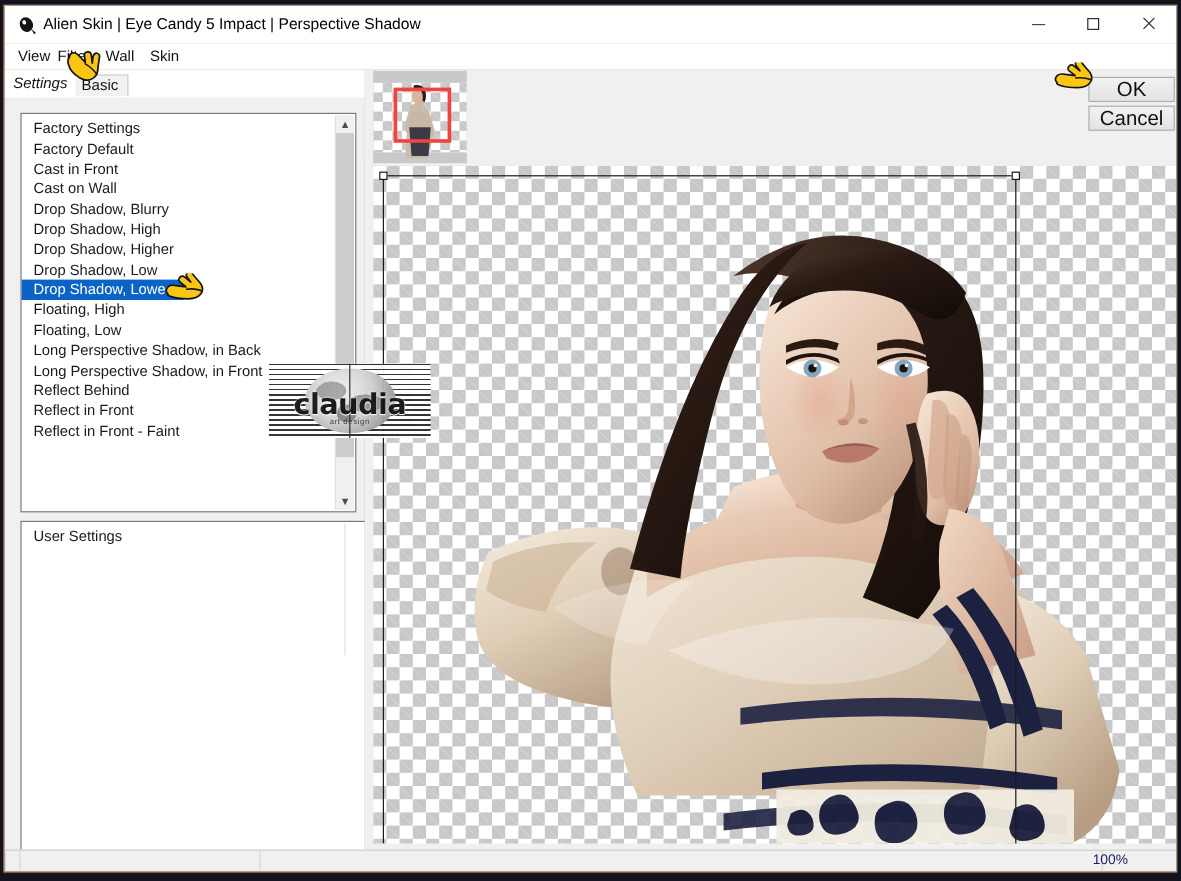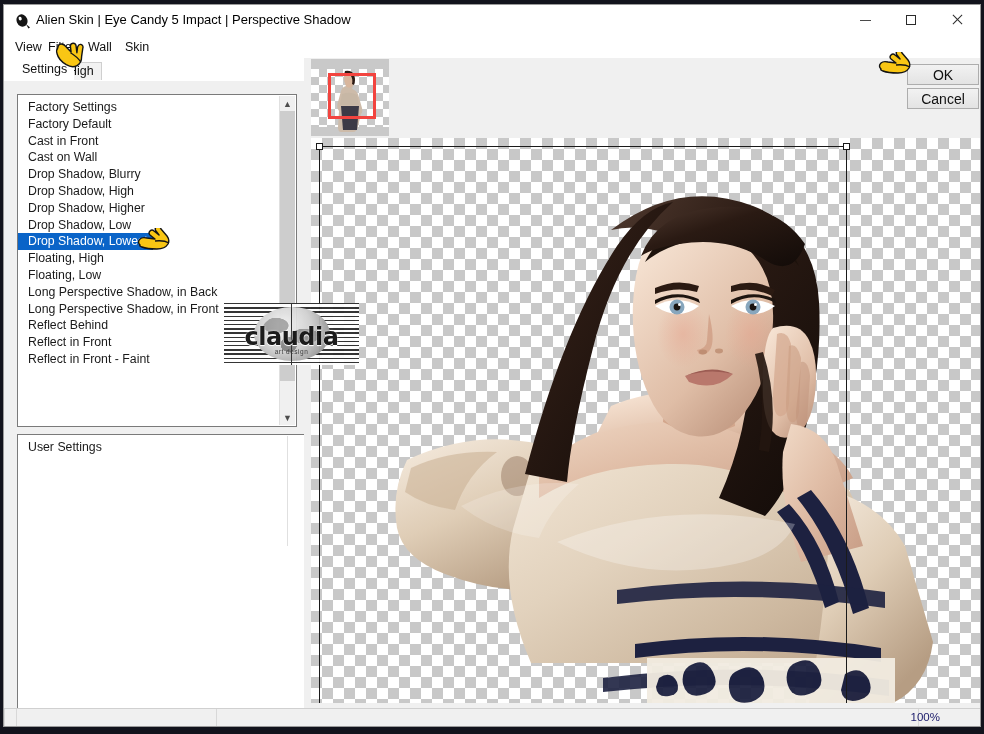--- a/index.html
+++ b/index.html
@@ -66,21 +66,21 @@
   .tabstrip{
     position:absolute;left:0;top:0;width:300px;height:23px;
     background:#ffffff;
   }
   .tab{
     position:absolute;top:1px;height:22px;line-height:21px;
     font-size:12.5px;color:#111;padding:0 7px;box-sizing:border-box;
     cursor:default;white-space:nowrap;
   }
   .tab.active{
-    left:11px;background:#ffffff;border:0;
+    left:0;background:#ffffff;border:0;font-style:italic;
   }
   .tab.inactive{
     left:56px;background:#f2f2f2;
     border:1px solid #cfcfcf;border-bottom:0;
     top:4px;height:19px;line-height:17px;
   }
   .tabline{
     position:absolute;left:0;top:22px;width:300px;height:1px;background:#ffffff;
   }
 
@@ -118,21 +118,21 @@
   }
   .vline{
     position:absolute;width:1px;background:#e0e0e0;
   }
 
   
   .btn{
     position:absolute;box-sizing:border-box;
     background:linear-gradient(#f2f2f2,#e3e3e3);
     border:1px solid #adadad;
-    font-size:14px;color:#111;
+    font-size:17px;color:#111;
     display:flex;align-items:center;justify-content:center;
     cursor:default;
   }
 
   
   .rightcol{
     position:absolute;left:300px;top:53px;width:678px;height:655px;
     background:#f0f0f0;
   }
   .navbar{
@@ -300,21 +300,21 @@
     <div class="menubar">
       <div class="menuitem" style="left:7px;">View</div>
       <div class="menuitem" style="left:40px;">Filter</div>
       <div class="menuitem" style="left:80px;">Wall</div>
       <div class="menuitem" style="left:117px;">Skin</div>
     </div>
 
     <div class="leftcol">
 
       <div class="tabstrip">
-        <div class="tab inactive">High</div>
+        <div class="tab inactive">Basic</div>
         <div class="tab active">Settings</div>
         <div class="tabline"></div>
       </div>
 
       <div class="panel" id="factory-panel">
         <div class="listwrap" id="factory-list"><div class="listitem">Factory Settings</div><div class="listitem">Factory Default</div><div class="listitem">Cast in Front</div><div class="listitem">Cast on Wall</div><div class="listitem">Drop Shadow, Blurry</div><div class="listitem">Drop Shadow, High</div><div class="listitem">Drop Shadow, Higher</div><div class="listitem">Drop Shadow, Low</div><div class="listitem selected">Drop Shadow, Lowest</div><div class="listitem">Floating, High</div><div class="listitem">Floating, Low</div><div class="listitem">Long Perspective Shadow, in Back</div><div class="listitem">Long Perspective Shadow, in Front</div><div class="listitem">Reflect Behind</div><div class="listitem">Reflect in Front</div><div class="listitem">Reflect in Front - Faint</div></div>
         <div class="vline" style="right:16px;top:1px;bottom:1px;"></div>
         <div class="vscroll">
           <div class="arrow up">▲</div>
           <div class="thumb" style="top:15px;height:270px;"></div>

